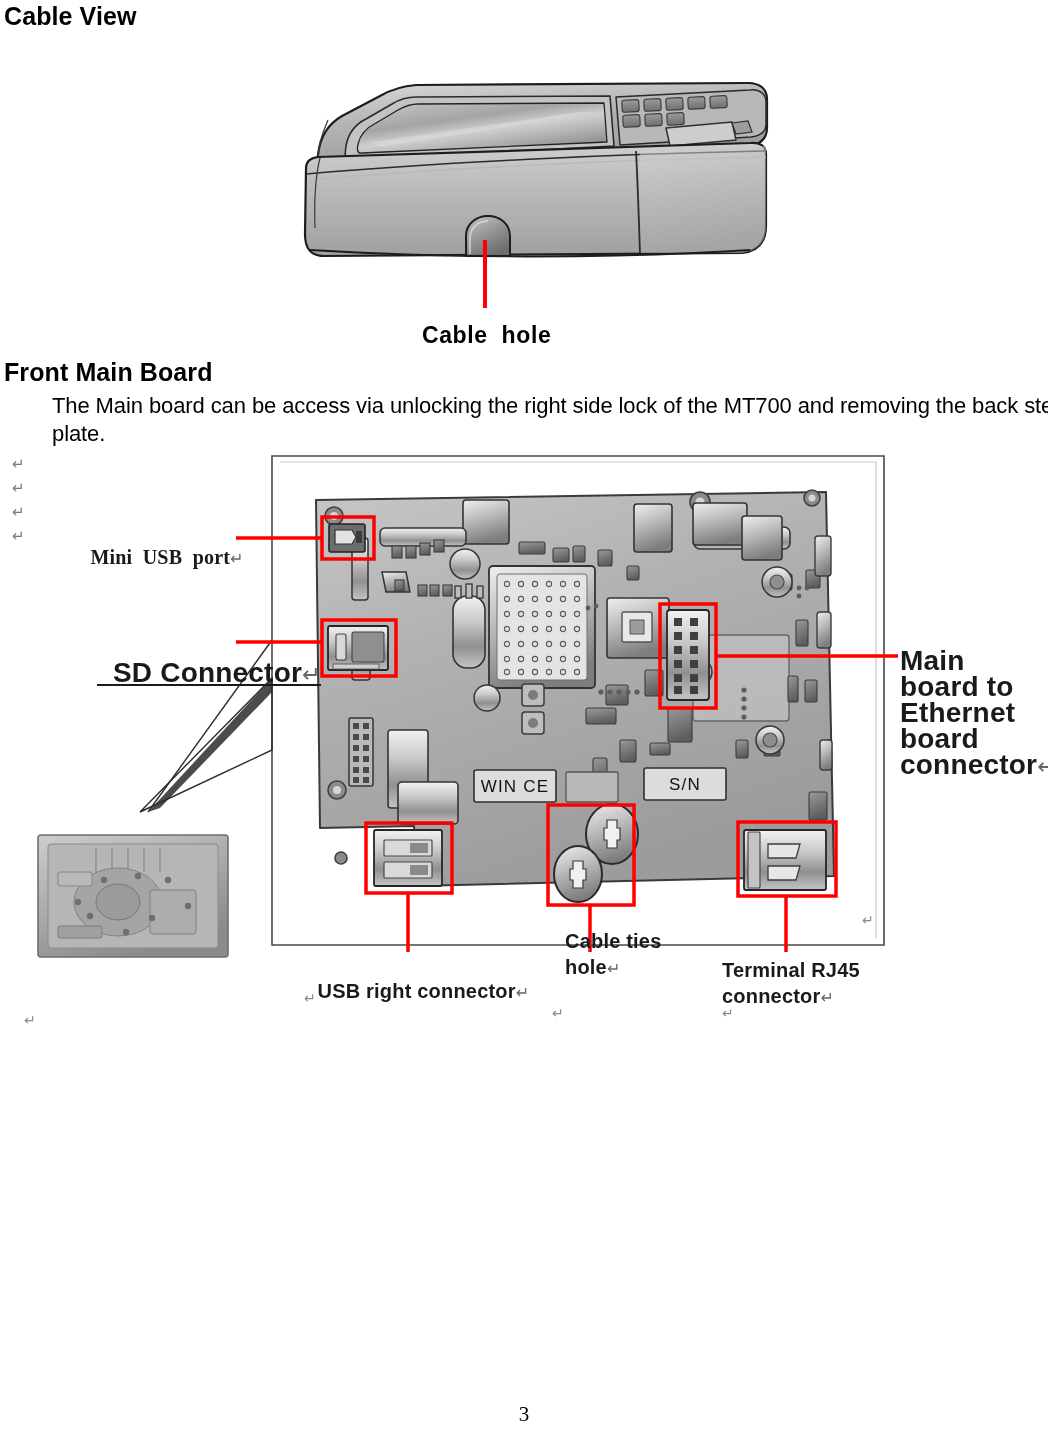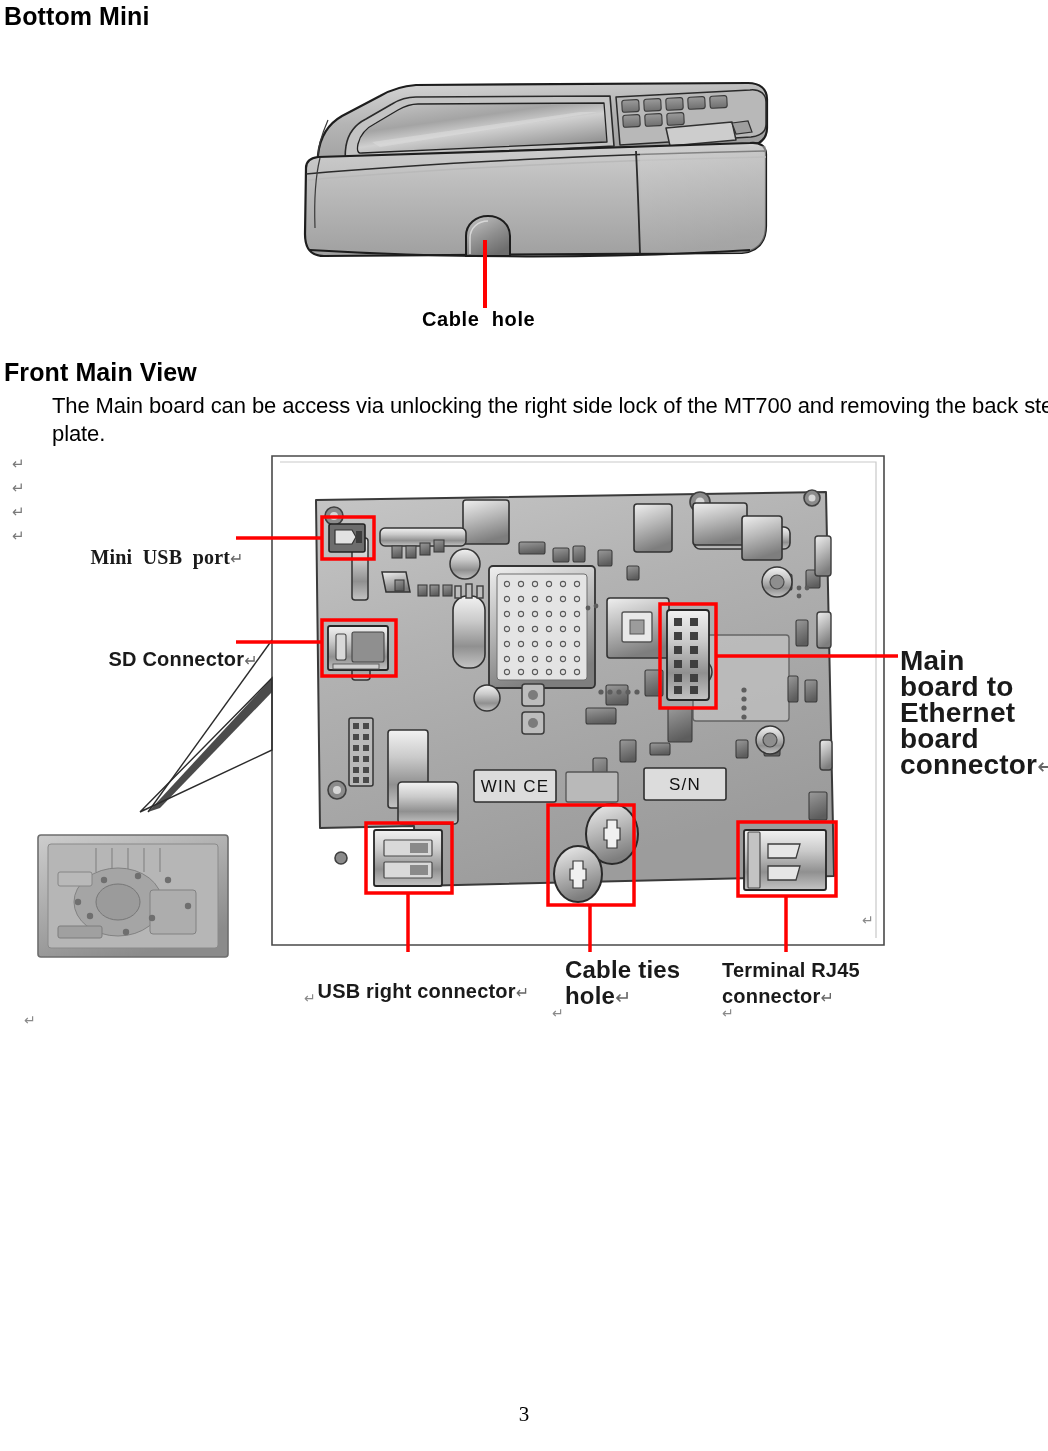--- a/index.html
+++ b/index.html
@@ -50,22 +50,22 @@
     left: 280px;
     top: 50px;
     width: 500px;
     height: 290px;
   }
   .device-fig svg { display: block; }
 
   .cable-hole-caption {
     position: absolute;
     left: 422px;
-    top: 308px;
-    font-size: 20px;
+    top: 322px;
+    font-size: 23px;
     font-weight: bold;
     letter-spacing: 0.6px;
     white-space: pre;
   }
 
   
   .board-fig {
     position: absolute;
     left: 0px;
     top: 440px;
@@ -88,24 +88,24 @@
   
   .lbl {
     position: absolute;
     font-weight: bold;
     color: #1a1a1a;
     letter-spacing: 0.2px;
   }
   .lbl .pil { color: #666; font-weight: normal; font-size: 0.8em; }
 
   .lbl-mini-usb   { left: 80px;  top: 523px; font-size: 20px; white-space: pre; font-family: Liberation Serif, serif; }
-  .lbl-sd         { left: 97px;  top: 625px; font-size: 20px; white-space: pre; }
+  .lbl-sd         { left: 97px;  top: 625px; font-size: 28px; white-space: pre; text-decoration: underline; }
   .lbl-mainboard  { left: 900px; top: 648px; font-size: 28px; line-height: 26px; width: 148px; }
   .lbl-usb-host   { left: 306px; top: 957px; font-size: 20px; white-space: pre; }
-  .lbl-cable-ties { left: 565px; top: 957px; font-size: 24px; line-height: 26px; width: 140px; }
+  .lbl-cable-ties { left: 565px; top: 928px; font-size: 20px; line-height: 26px; width: 140px; }
   .lbl-ethernet   { left: 722px; top: 957px; font-size: 20px; line-height: 26px; width: 160px; }
 
   .stray-mark {
     position: absolute;
     font-size: 14px;
     color: #8a8a8a;
   }
   .sm-1 { left: 304px; top: 990px; }
   .sm-2 { left: 24px;  top: 1012px; }
   .sm-3 { left: 552px; top: 1005px; }
@@ -119,21 +119,21 @@
     right: 0;
     top: 1402px;
     text-align: center;
     font-family: "Liberation Serif", serif;
     font-size: 21px;
   }
 </style>
 </head>
 <body>
 
-<div class="h-bottom-view">Bottom Mini</div>
+<div class="h-bottom-view">Cable View</div>
 
 <div class="device-fig">
   <svg width="500" height="290" viewBox="0 0 500 290" xmlns="http://www.w3.org/2000/svg">
     <defs>
       <linearGradient id="topFace" x1="0" y1="0" x2="0.35" y2="1">
         <stop offset="0%" stop-color="#d9d9d9"></stop>
         <stop offset="45%" stop-color="#b4b4b4"></stop>
         <stop offset="100%" stop-color="#9a9a9a"></stop>
       </linearGradient>
       <linearGradient id="frontFace" x1="0" y1="0" x2="0" y2="1">
@@ -207,21 +207,21 @@
     <path d="M 190,204 L 190,188 C 190,178 198,171 208,171" fill="none" stroke="#e2e2e2" stroke-width="1.6" opacity="0.8"></path>
 
     <path d="M 30,200 C 160,208 330,209 470,200" fill="none" stroke="#1d1d1d" stroke-width="2"></path>
 
     <line x1="205" y1="190" x2="205" y2="258" stroke="#FF0000" stroke-width="4"></line>
   </svg>
 </div>
 
 <div class="cable-hole-caption">Cable  hole</div>
 
-<div class="h-front-main">Front Main View</div>
+<div class="h-front-main">Front Main Board</div>
 
 <div class="body-para">The Main board can be access via unlocking the right side lock of the MT700 and removing the back steel plate.</div>
 
 <div class="margin-marks">
   <div>↵</div>
   <div>↵</div>
   <div>↵</div>
   <div>↵</div>
 </div>
 

